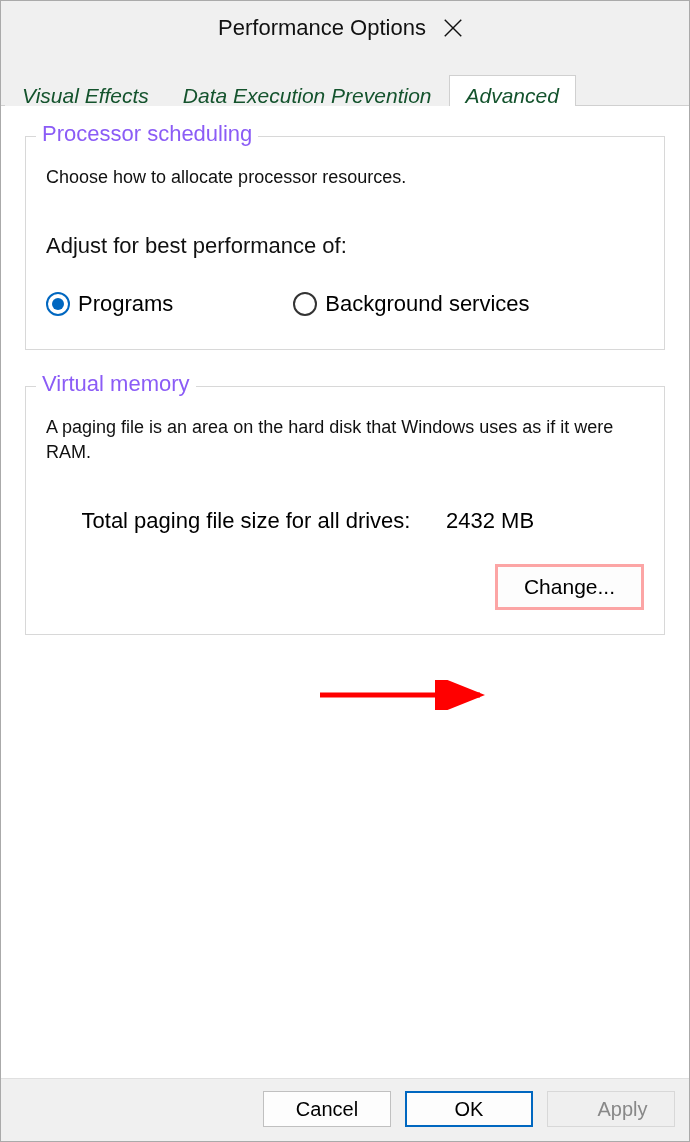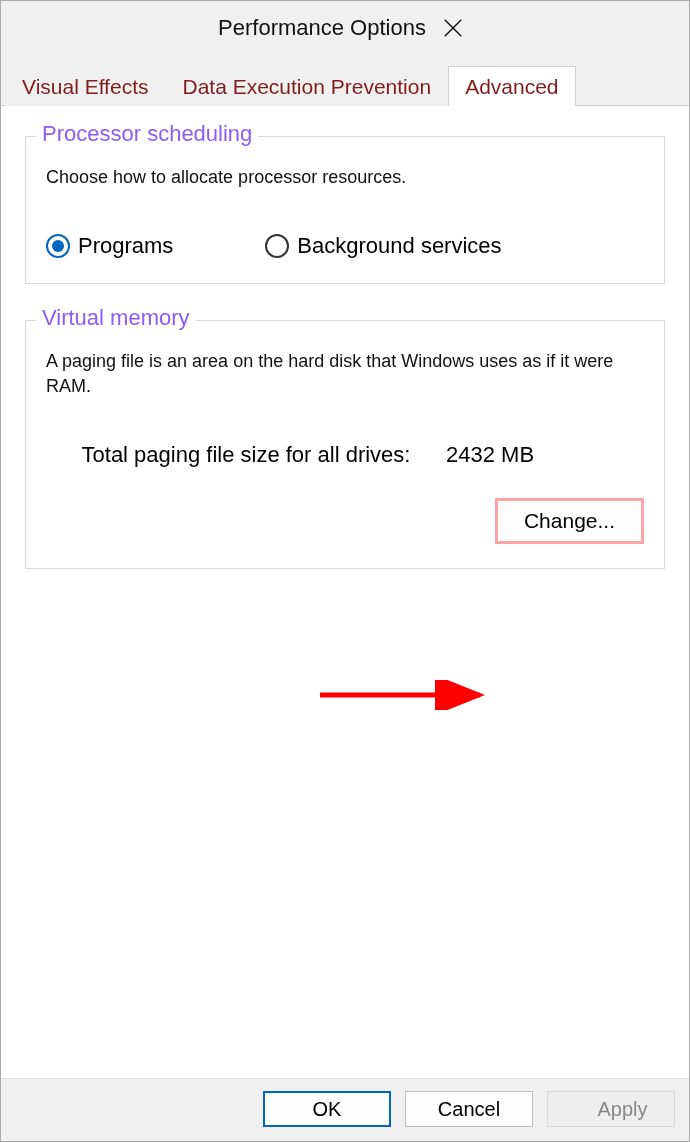--- a/index.html
+++ b/index.html
@@ -44,27 +44,28 @@
     .tabs {
       display: flex;
       border-bottom: 1px solid #d0d0d0;
       padding-left: 4px;
       padding-top: 10px;
       background: #f0f0f0;
     }
     .tab {
       padding: 8px 16px 6px 16px;
       font-size: 21px;
-      color: #7f1d1d;
+      color: #14532d;
       cursor: pointer;
       border: 1px solid transparent;
       border-bottom: none;
       position: relative;
-      top: 1px;
-      background: #f0f0f0;
+      top: 10px;
+      background: #f0f0f0;
+      font-style: italic;
     }
     .tab.active {
       background: #fff;
       border: 1px solid #d0d0d0;
       border-bottom: 1px solid #fff;
     }
     .tab-content {
       flex: 1;
       background: #fff;
       padding: 30px 24px 10px 24px;
@@ -92,21 +93,22 @@
       line-height: 1.35;
     }
     .group .subtitle {
       font-size: 22px;
       color: #111;
       margin-bottom: 32px;
     }
     .radio-row {
       display: flex;
       align-items: center;
-      gap: 92px;
+      gap: 120px;
+      margin-bottom: 8px;
     }
     .radio-item {
       display: flex;
       align-items: center;
       gap: 8px;
       font-size: 22px;
       cursor: pointer;
     }
     .radio {
       width: 24px;
@@ -202,20 +204,21 @@
     <div class="tab">Visual Effects</div>
     <div class="tab">Data Execution Prevention</div>
     <div class="tab active">Advanced</div>
   </div>
 
   <div class="tab-content">
 
     <div class="group">
       <div class="group-title">Processor scheduling</div>
       <div class="description">Choose how to allocate processor resources.</div>
+      <div class="subtitle">Adjust for best performance of:</div>
       <div class="radio-row">
         <label class="radio-item">
           <span class="radio selected"></span>
           <span>Programs</span>
         </label>
         <label class="radio-item">
           <span class="radio"></span>
           <span>Background services</span>
         </label>
       </div>
@@ -238,18 +241,18 @@
         <marker id="arrowhead" markerWidth="10" markerHeight="8" refX="9" refY="4" orient="auto">
           <polygon points="0 0, 10 4, 0 8" fill="red"></polygon>
         </marker>
       </defs>
       <line x1="5" y1="15" x2="165" y2="15" stroke="red" stroke-width="5" marker-end="url(#arrowhead)"></line>
     </svg>
 
   </div>
 
   <div class="button-bar">
+    <button class="dlg-btn">Cancel</button>
     <button class="dlg-btn default">OK</button>
-    <button class="dlg-btn">Cancel</button>
     <button class="dlg-btn disabled">Apply</button>
   </div>
 
 </div>
 
 </body></html>

